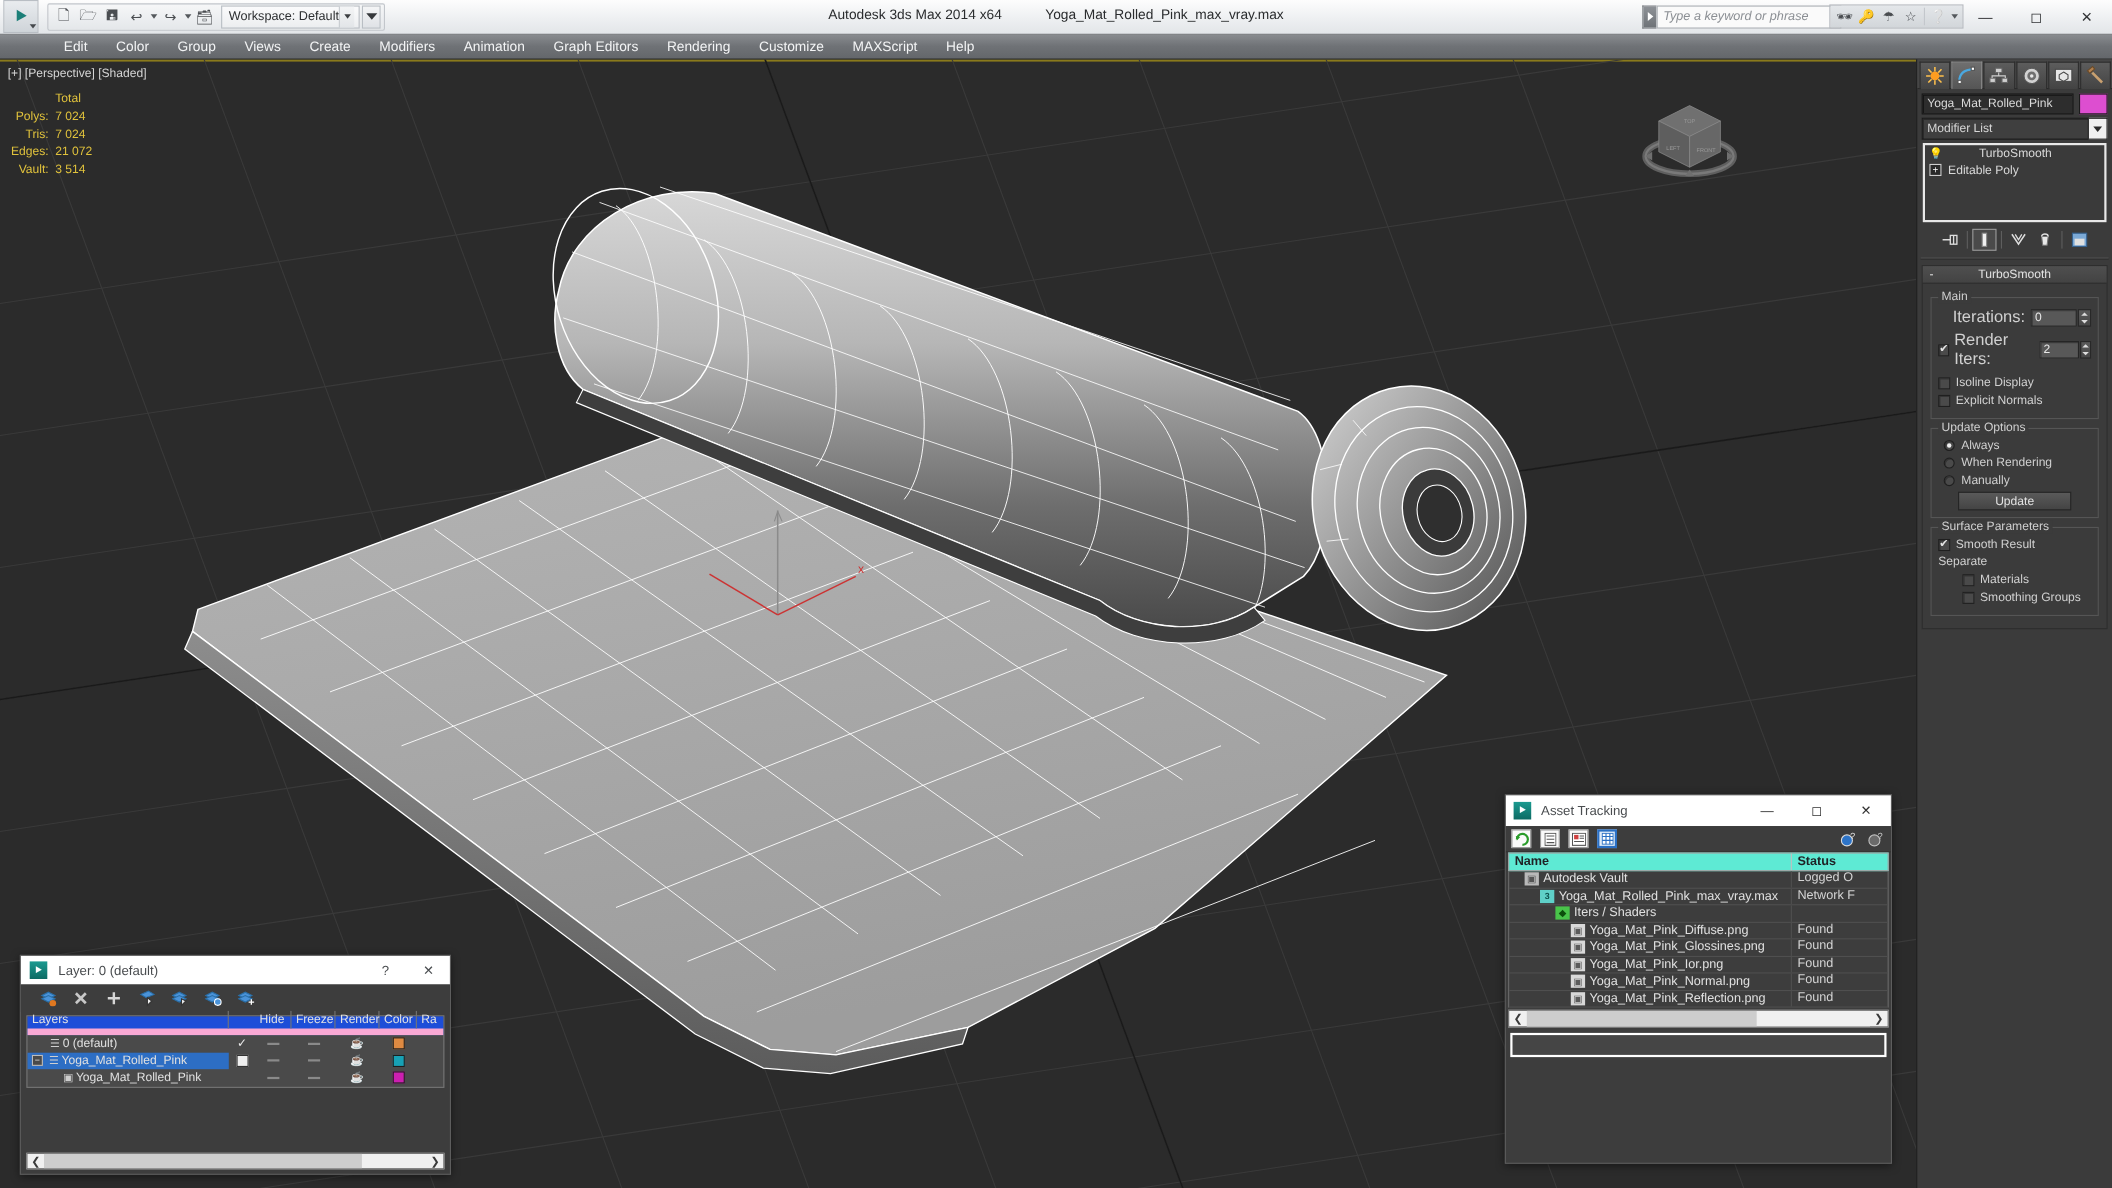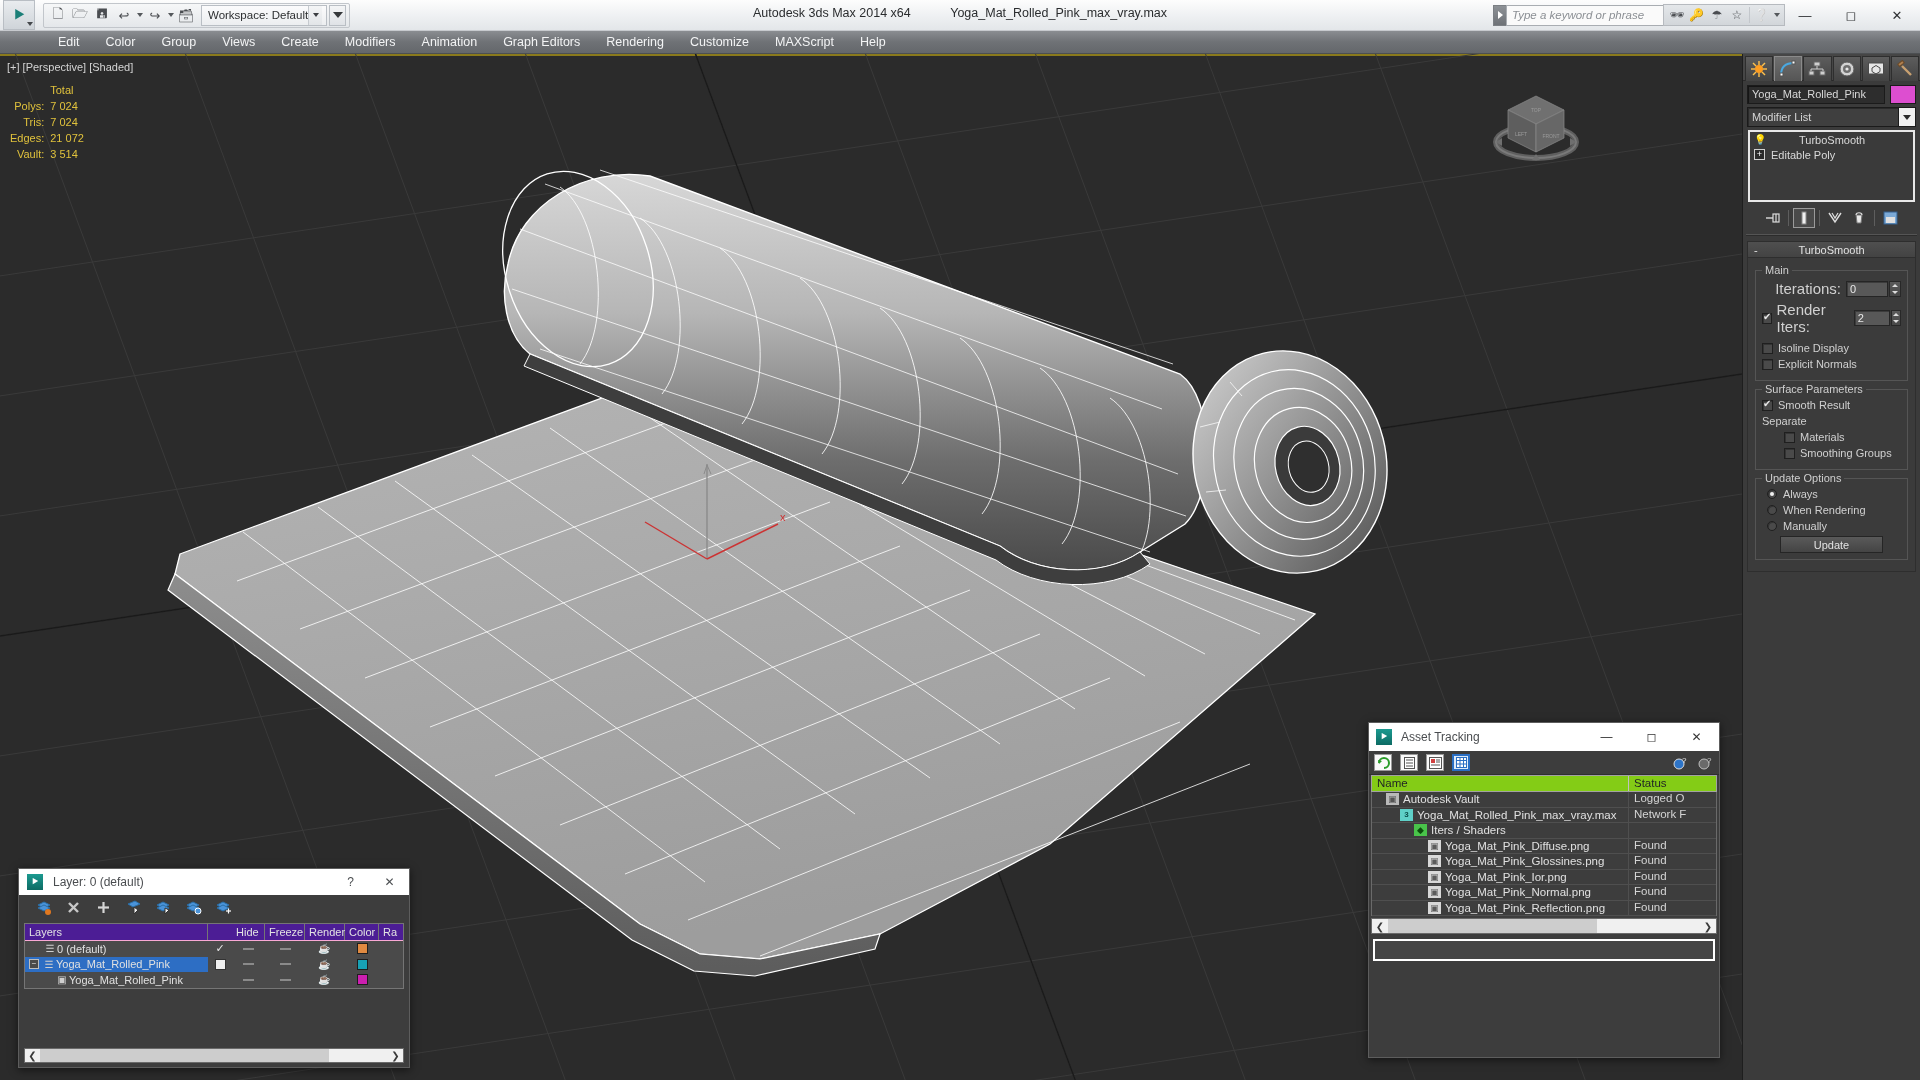--- a/index.html
+++ b/index.html
@@ -252,21 +252,21 @@
     height:24px; background:#3d3d3d; display:flex; align-items:center; padding:0 5px; gap:8px;
     border-bottom:1px solid #2f2f2f;
   }
   .aw-tb { width:18px; height:17px; display:flex; align-items:center; justify-content:center;
     background:#fafafa; border:1px solid #9a9a9a; font-size:10px; color:#2a2a2a; }
   .aw-tb.sel { border:2px solid #2a6fc4; background:#ddeaf8; }
   .aw-tb.plain { background:transparent; border:none; color:#dcdcdc; font-size:12px; }
   .aw-right { margin-left:auto; display:flex; gap:7px; }
 
   .aw-grid { background:#3d3d3d; padding:0 2px; }
-  .aw-hdr { display:flex; height:17px; background:#84cc16; border:1px solid #a2a2a2; }
+  .aw-hdr { display:flex; height:17px; background:#5eead4; border:1px solid #a2a2a2;font-weight:bold; }
   .aw-hdr .c1 { flex:1; padding-left:5px; font-size:11.5px; color:#1f2225; line-height:15px; }
   .aw-hdr .c2 { width:88px; padding-left:5px; font-size:11.5px; color:#1f2225; line-height:15px;
     border-left:1px solid #c0c0c0; }
   .aw-rows { border-left:1px solid #6a6a6a; border-right:1px solid #6a6a6a; }
   .aw-row { display:flex; height:15.5px; border-bottom:1px solid #4f4f4f; }
   .aw-row .n { flex:1; display:flex; align-items:center; font-size:11.5px; color:#e0e0e0; overflow:hidden; white-space:nowrap; }
   .aw-row .s { width:88px; padding-left:5px; font-size:11.5px; color:#d4d4d4; border-left:1px solid #4f4f4f;
     overflow:hidden; white-space:nowrap; }
   .ticon { width:13px; height:12px; margin-right:4px; flex:none; display:flex; align-items:center; justify-content:center; font-size:9px; }
   .ticon.vault { background:#b9b9b9; color:#555; }
@@ -290,21 +290,21 @@
     background:#3d3d3d; border:1px solid #5d5d5d; box-shadow:0 2px 8px rgba(0,0,0,.55);
   }
   .lw-title { height:26px; background:#fff; display:flex; align-items:center; padding-left:8px; }
   .lw-title .t { margin-left:10px; font-size:12px; color:#4a4d50; }
   .lw-wc { margin-left:auto; display:flex; }
   .lw-wc .b { width:39px; height:26px; display:flex; align-items:center; justify-content:center;
     color:#4b4e51; font-size:12px; }
   .lw-toolbar { height:25px; background:#3d3d3d; display:flex; align-items:center; padding-left:16px; gap:13px; }
   .lw-tb { width:17px; height:17px; display:flex; align-items:center; justify-content:center; }
   .lw-grid { margin:3px 5px 0 5px; border:1px solid #757575; background:#4a4a4a; }
-  .lw-hdr { display:flex; height:17px; background:#4c1d95; border-bottom:1px solid #f9a8d4;align-items:flex-end; }
+  .lw-hdr { display:flex; height:17px; background:#1d4ed8; border-bottom:6px solid #f9a8d4;align-items:flex-end; }
   .lw-hdr div { font-size:11px; color:#e2e2e2; line-height:16px; border-right:1px solid #757575; padding-left:4px; }
   .lw-hdr .h-layers { flex:1; }
   .lw-hdr .h-chk { width:24px; }
   .lw-hdr .h-hide { width:33px; }
   .lw-hdr .h-freeze { width:40px; }
   .lw-hdr .h-render { width:40px; }
   .lw-hdr .h-color { width:34px; }
   .lw-hdr .h-ra { width:24px; border-right:none; }
   .lw-row { display:flex; height:15.5px; align-items:center; }
   .lw-row.sel .c-name { background:#2d6ec4; }
@@ -740,53 +740,53 @@
             <span class="chkbox"></span>
             <span>Isoline Display</span>
           </div>
           <div class="chkrow">
             <span class="chkbox"></span>
             <span>Explicit Normals</span>
           </div>
         </div>
 
         <div class="group">
+          <span class="glabel">Update Options</span>
+          <div class="radrow">
+            <span class="radio on"></span>
+            <span>Always</span>
+          </div>
+          <div class="radrow">
+            <span class="radio"></span>
+            <span>When Rendering</span>
+          </div>
+          <div class="radrow">
+            <span class="radio"></span>
+            <span>Manually</span>
+          </div>
+          <div class="btn3d">Update</div>
+        </div>
+
+        <div class="group">
           <span class="glabel">Surface Parameters</span>
           <div class="chkrow">
             <span class="chkbox on"></span>
             <span>Smooth Result</span>
           </div>
           <div class="chkrow" style="padding-left:0">
             <span>Separate</span>
           </div>
           <div class="chkrow" style="padding-left:22px">
             <span class="chkbox"></span>
             <span>Materials</span>
           </div>
           <div class="chkrow" style="padding-left:22px">
             <span class="chkbox"></span>
             <span>Smoothing Groups</span>
           </div>
-        </div>
-
-        <div class="group">
-          <span class="glabel">Update Options</span>
-          <div class="radrow">
-            <span class="radio on"></span>
-            <span>Always</span>
-          </div>
-          <div class="radrow">
-            <span class="radio"></span>
-            <span>When Rendering</span>
-          </div>
-          <div class="radrow">
-            <span class="radio"></span>
-            <span>Manually</span>
-          </div>
-          <div class="btn3d">Update</div>
         </div>
 
       </div>
     </div>
   </div>
 
   <div class="assetwin">
     <div class="aw-title">
       <div class="aw-icon">⯈</div>
       <div class="t">Asset Tracking</div>

